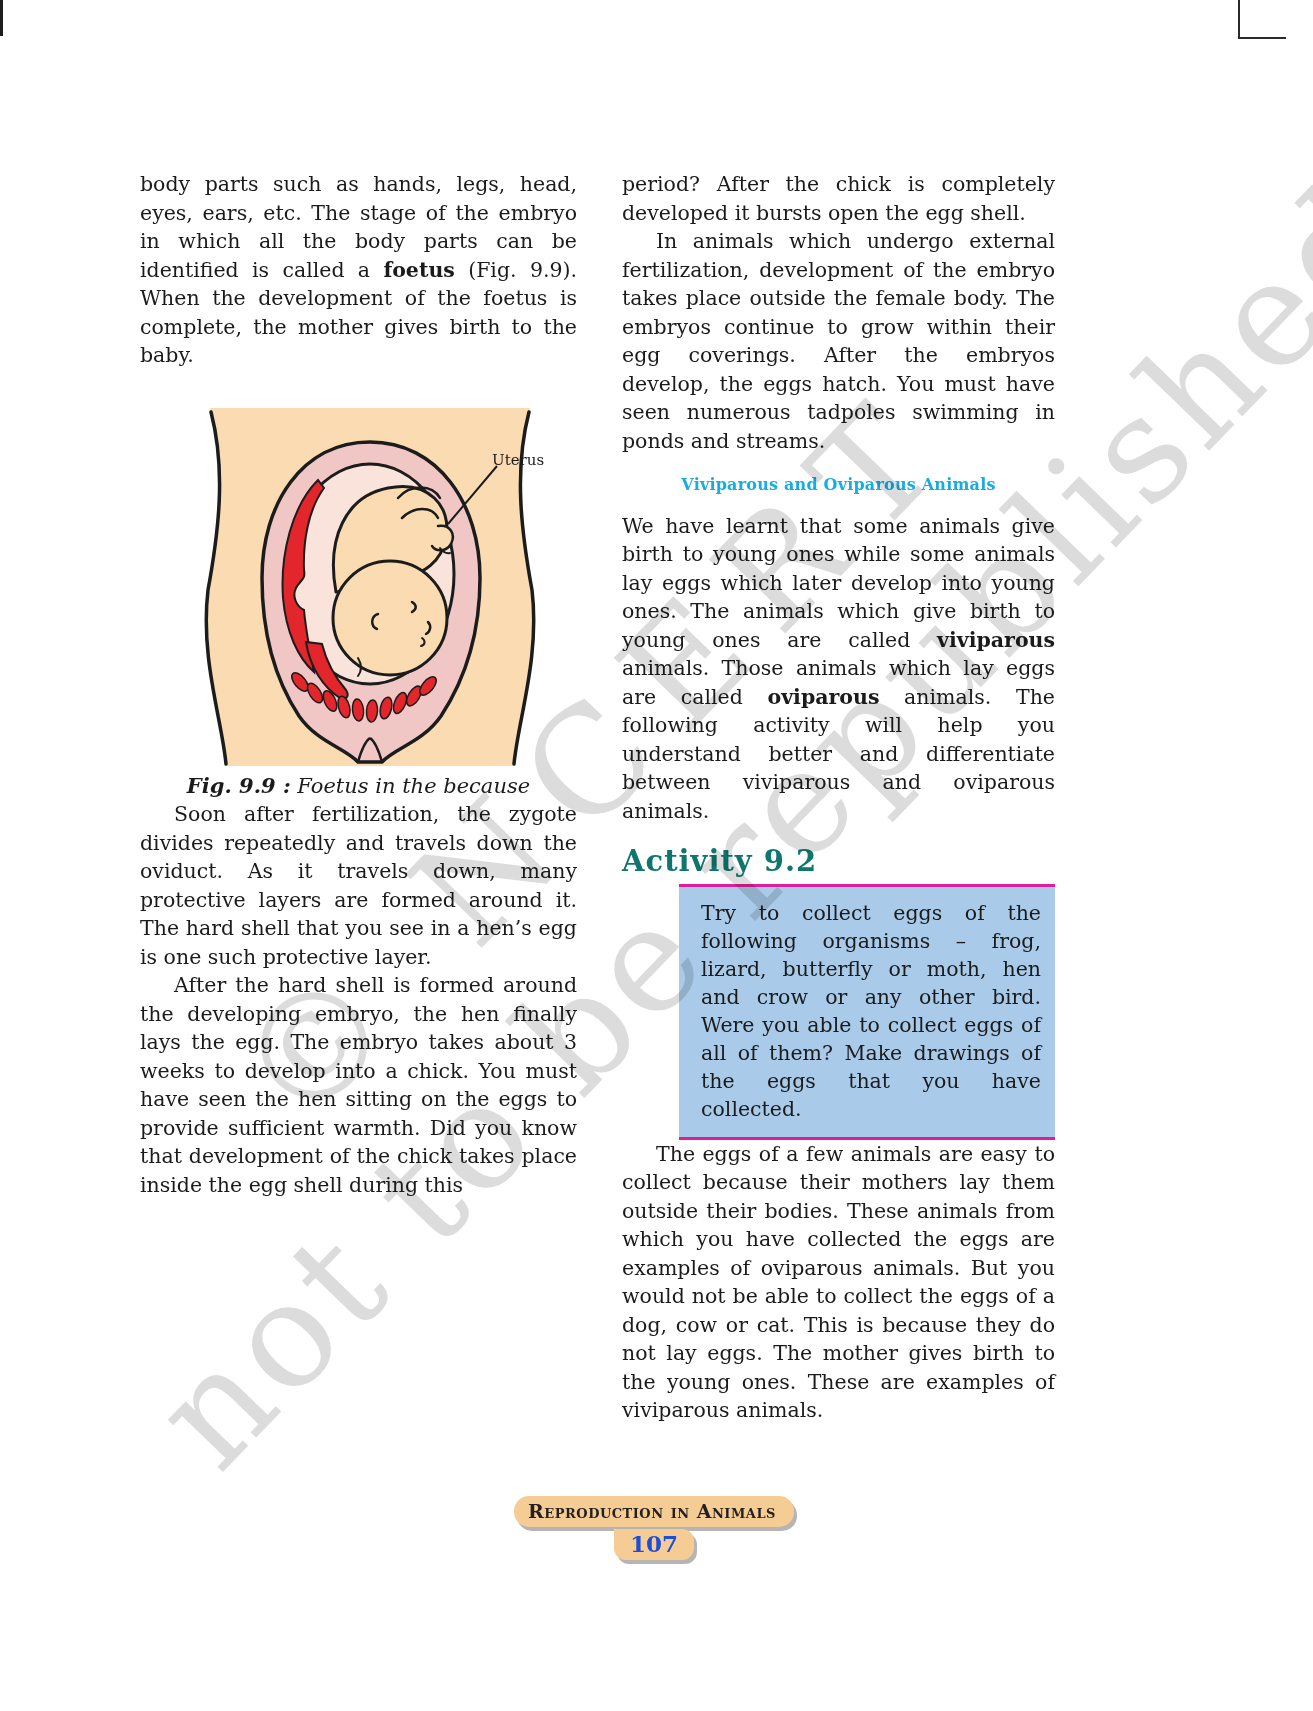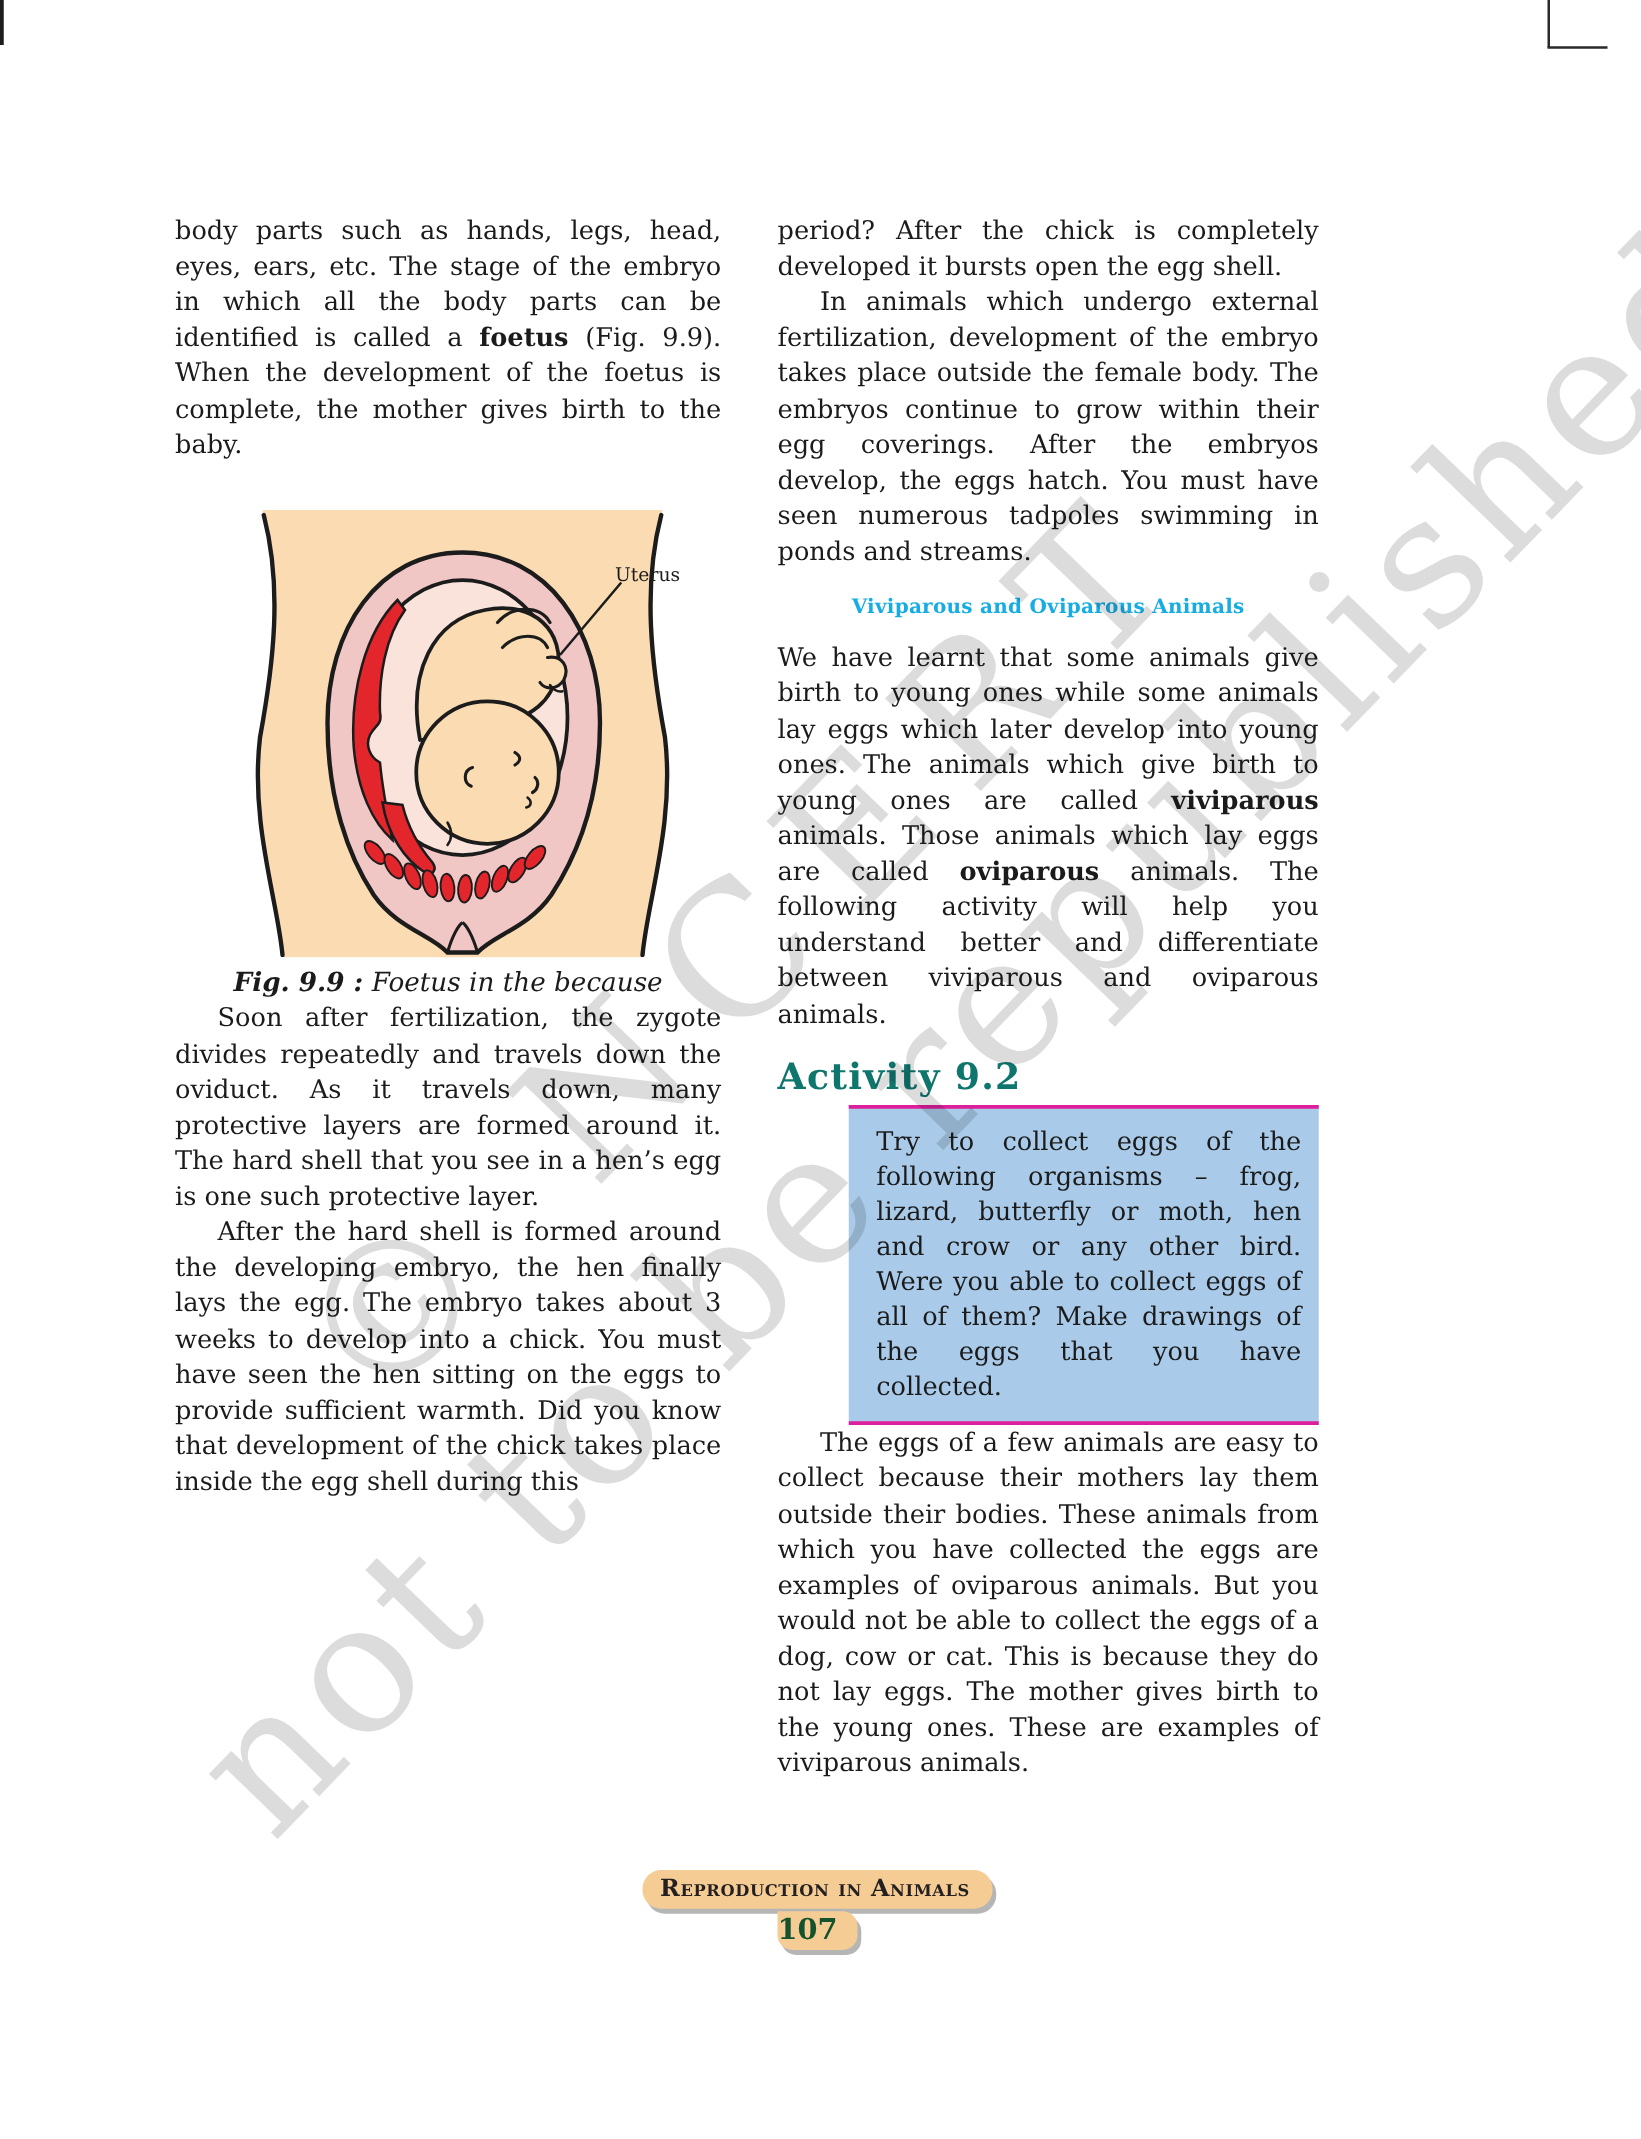--- a/index.html
+++ b/index.html
@@ -78,22 +78,22 @@
     padding:3px 18px 4px 14px;
     font-variant:small-caps;font-weight:bold;font-size:19px;
     color:#241f21;letter-spacing:.5px;line-height:24px;
     box-shadow:3px 4px 0 rgba(120,120,120,.55);
     white-space:nowrap;
   }
   .footer-line{flex:1;height:3px;background:#1c1c1e;margin-top:2px;}
   .page-num-tab{
     background:#f5cd94;
     border-radius:0 12px 12px 12px;
-    padding:1px 16px 3px 0;
-    font-weight:bold;font-size:23px;color:#14532d;line-height:27px;
+    padding:1px 16px 3px 16px;
+    font-weight:bold;font-size:23px;color:#1d4ed8;line-height:27px;
     box-shadow:3px 4px 0 rgba(120,120,120,.55);
     white-space:nowrap;
   }
 </style>
 </head>
 <body>
 
 <div class="page">
 
   <div class="mark-left"></div>

